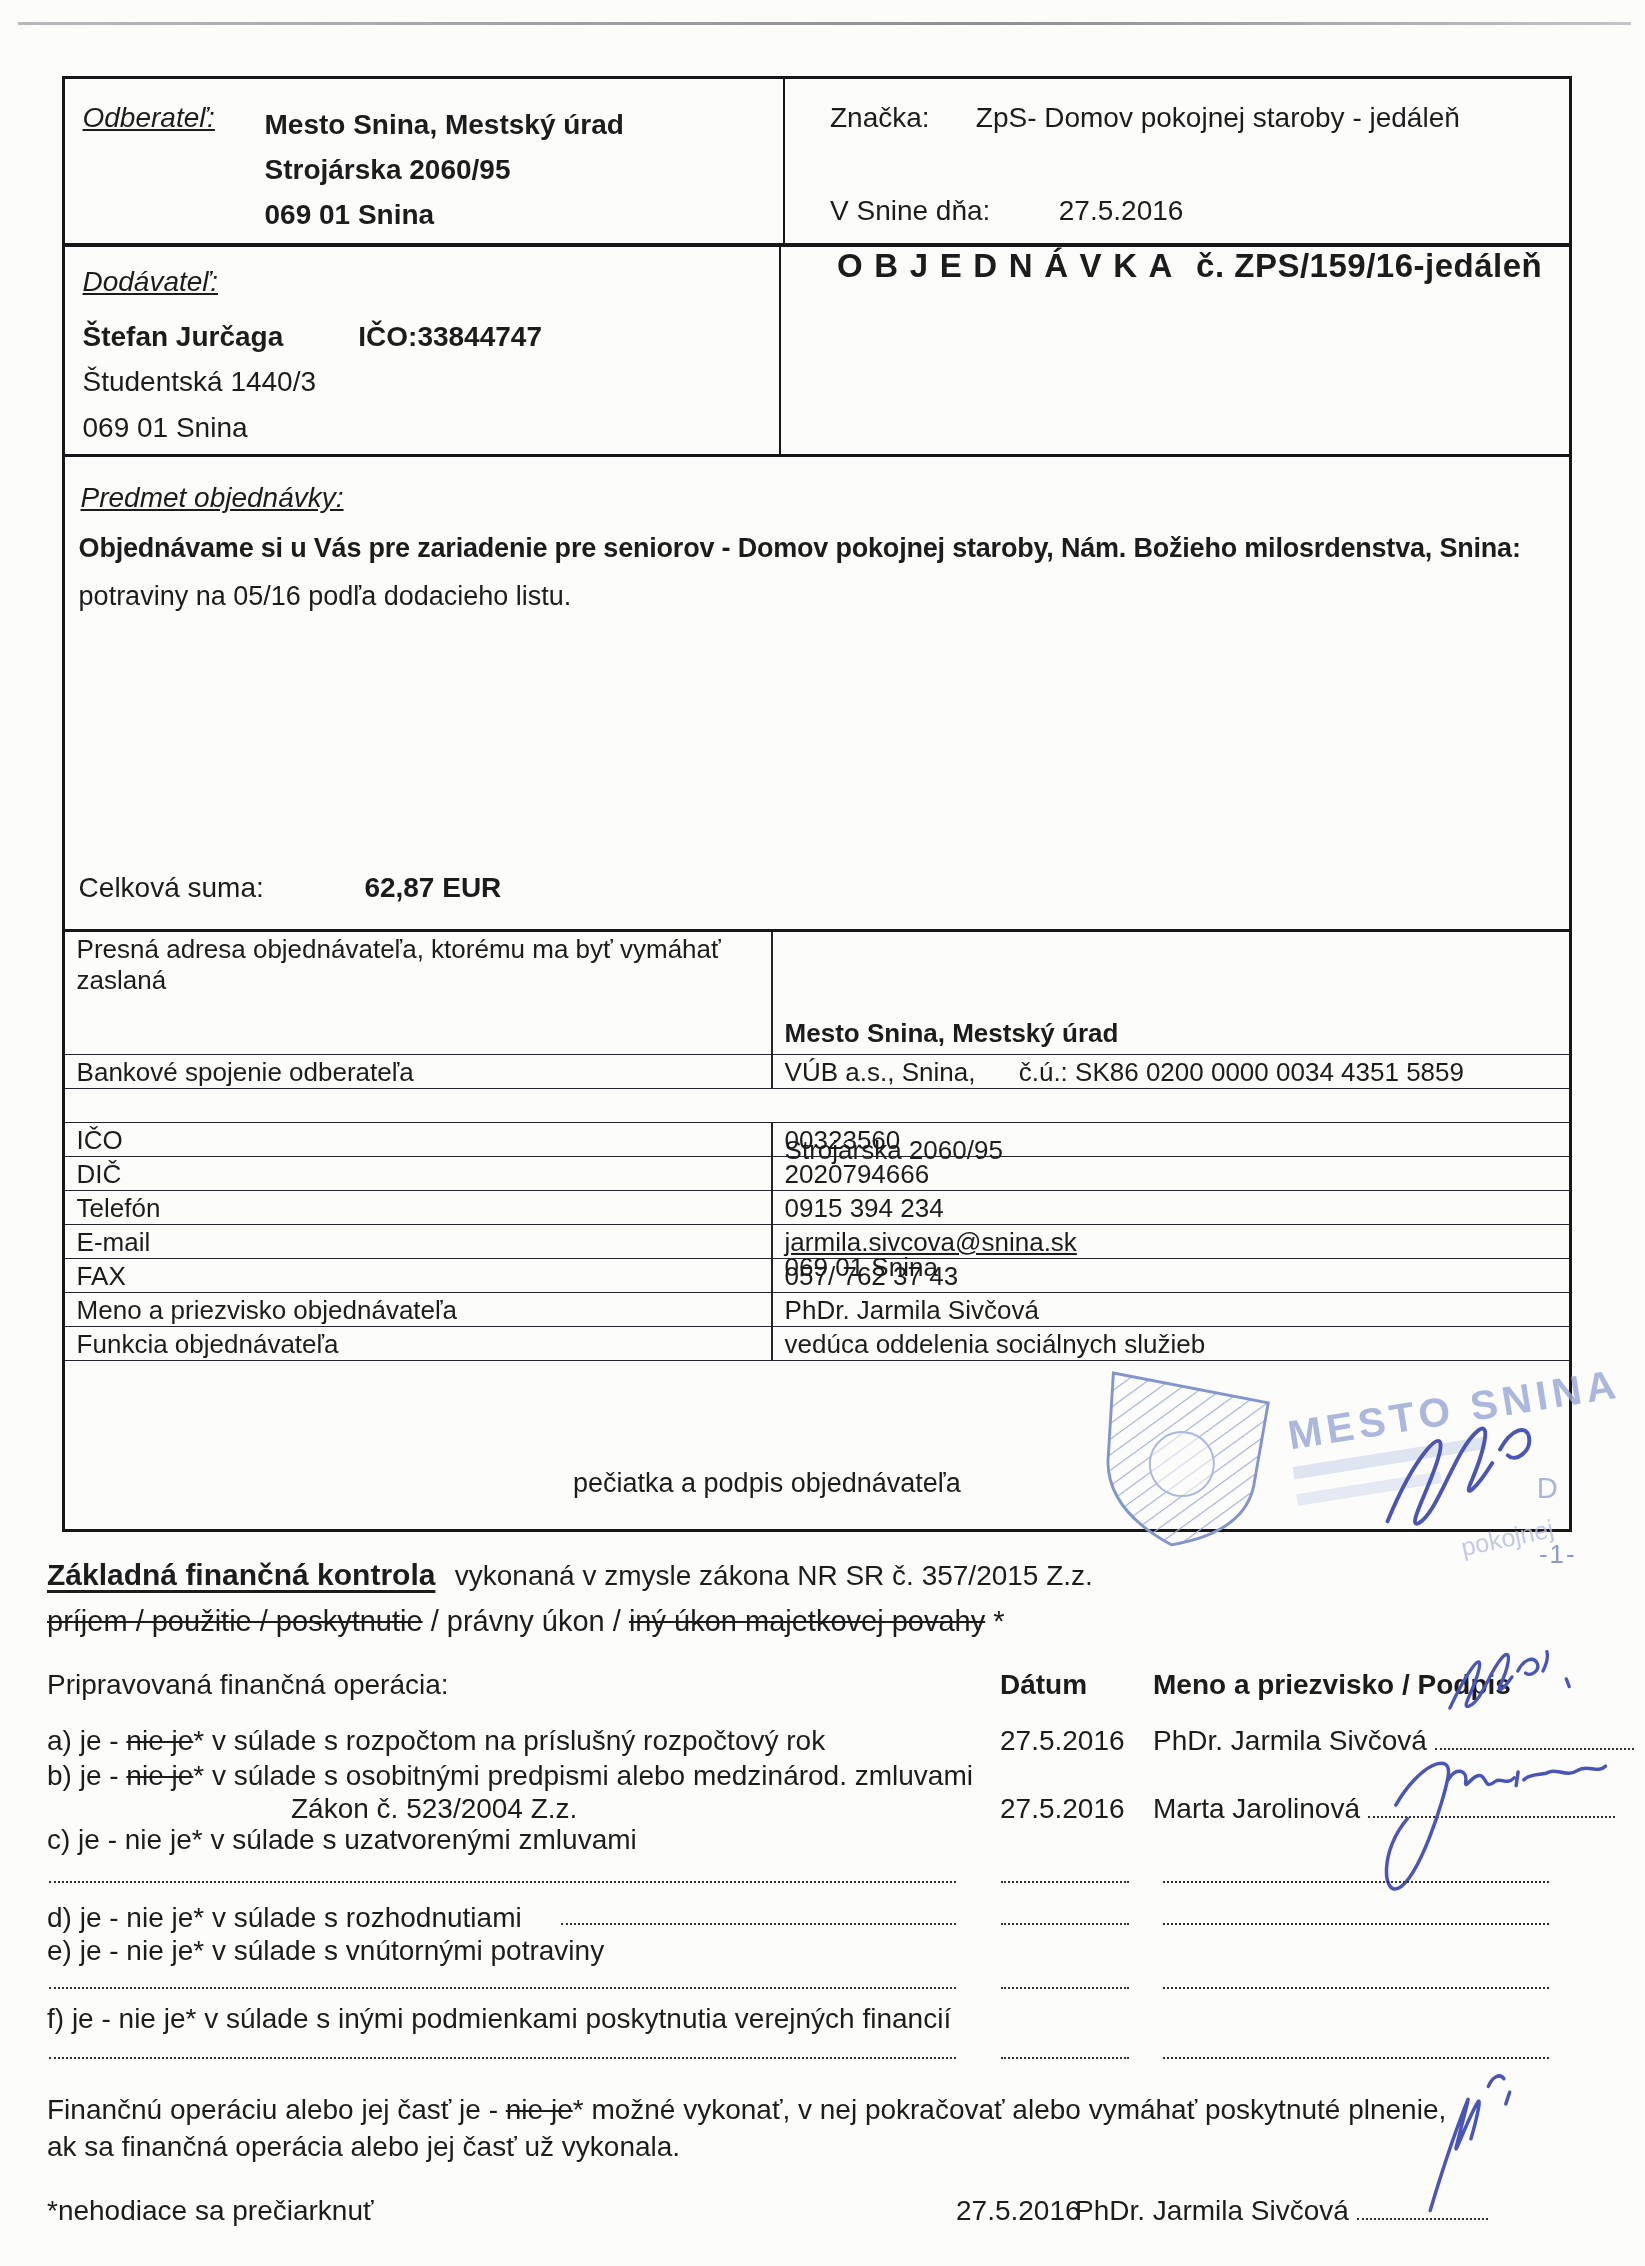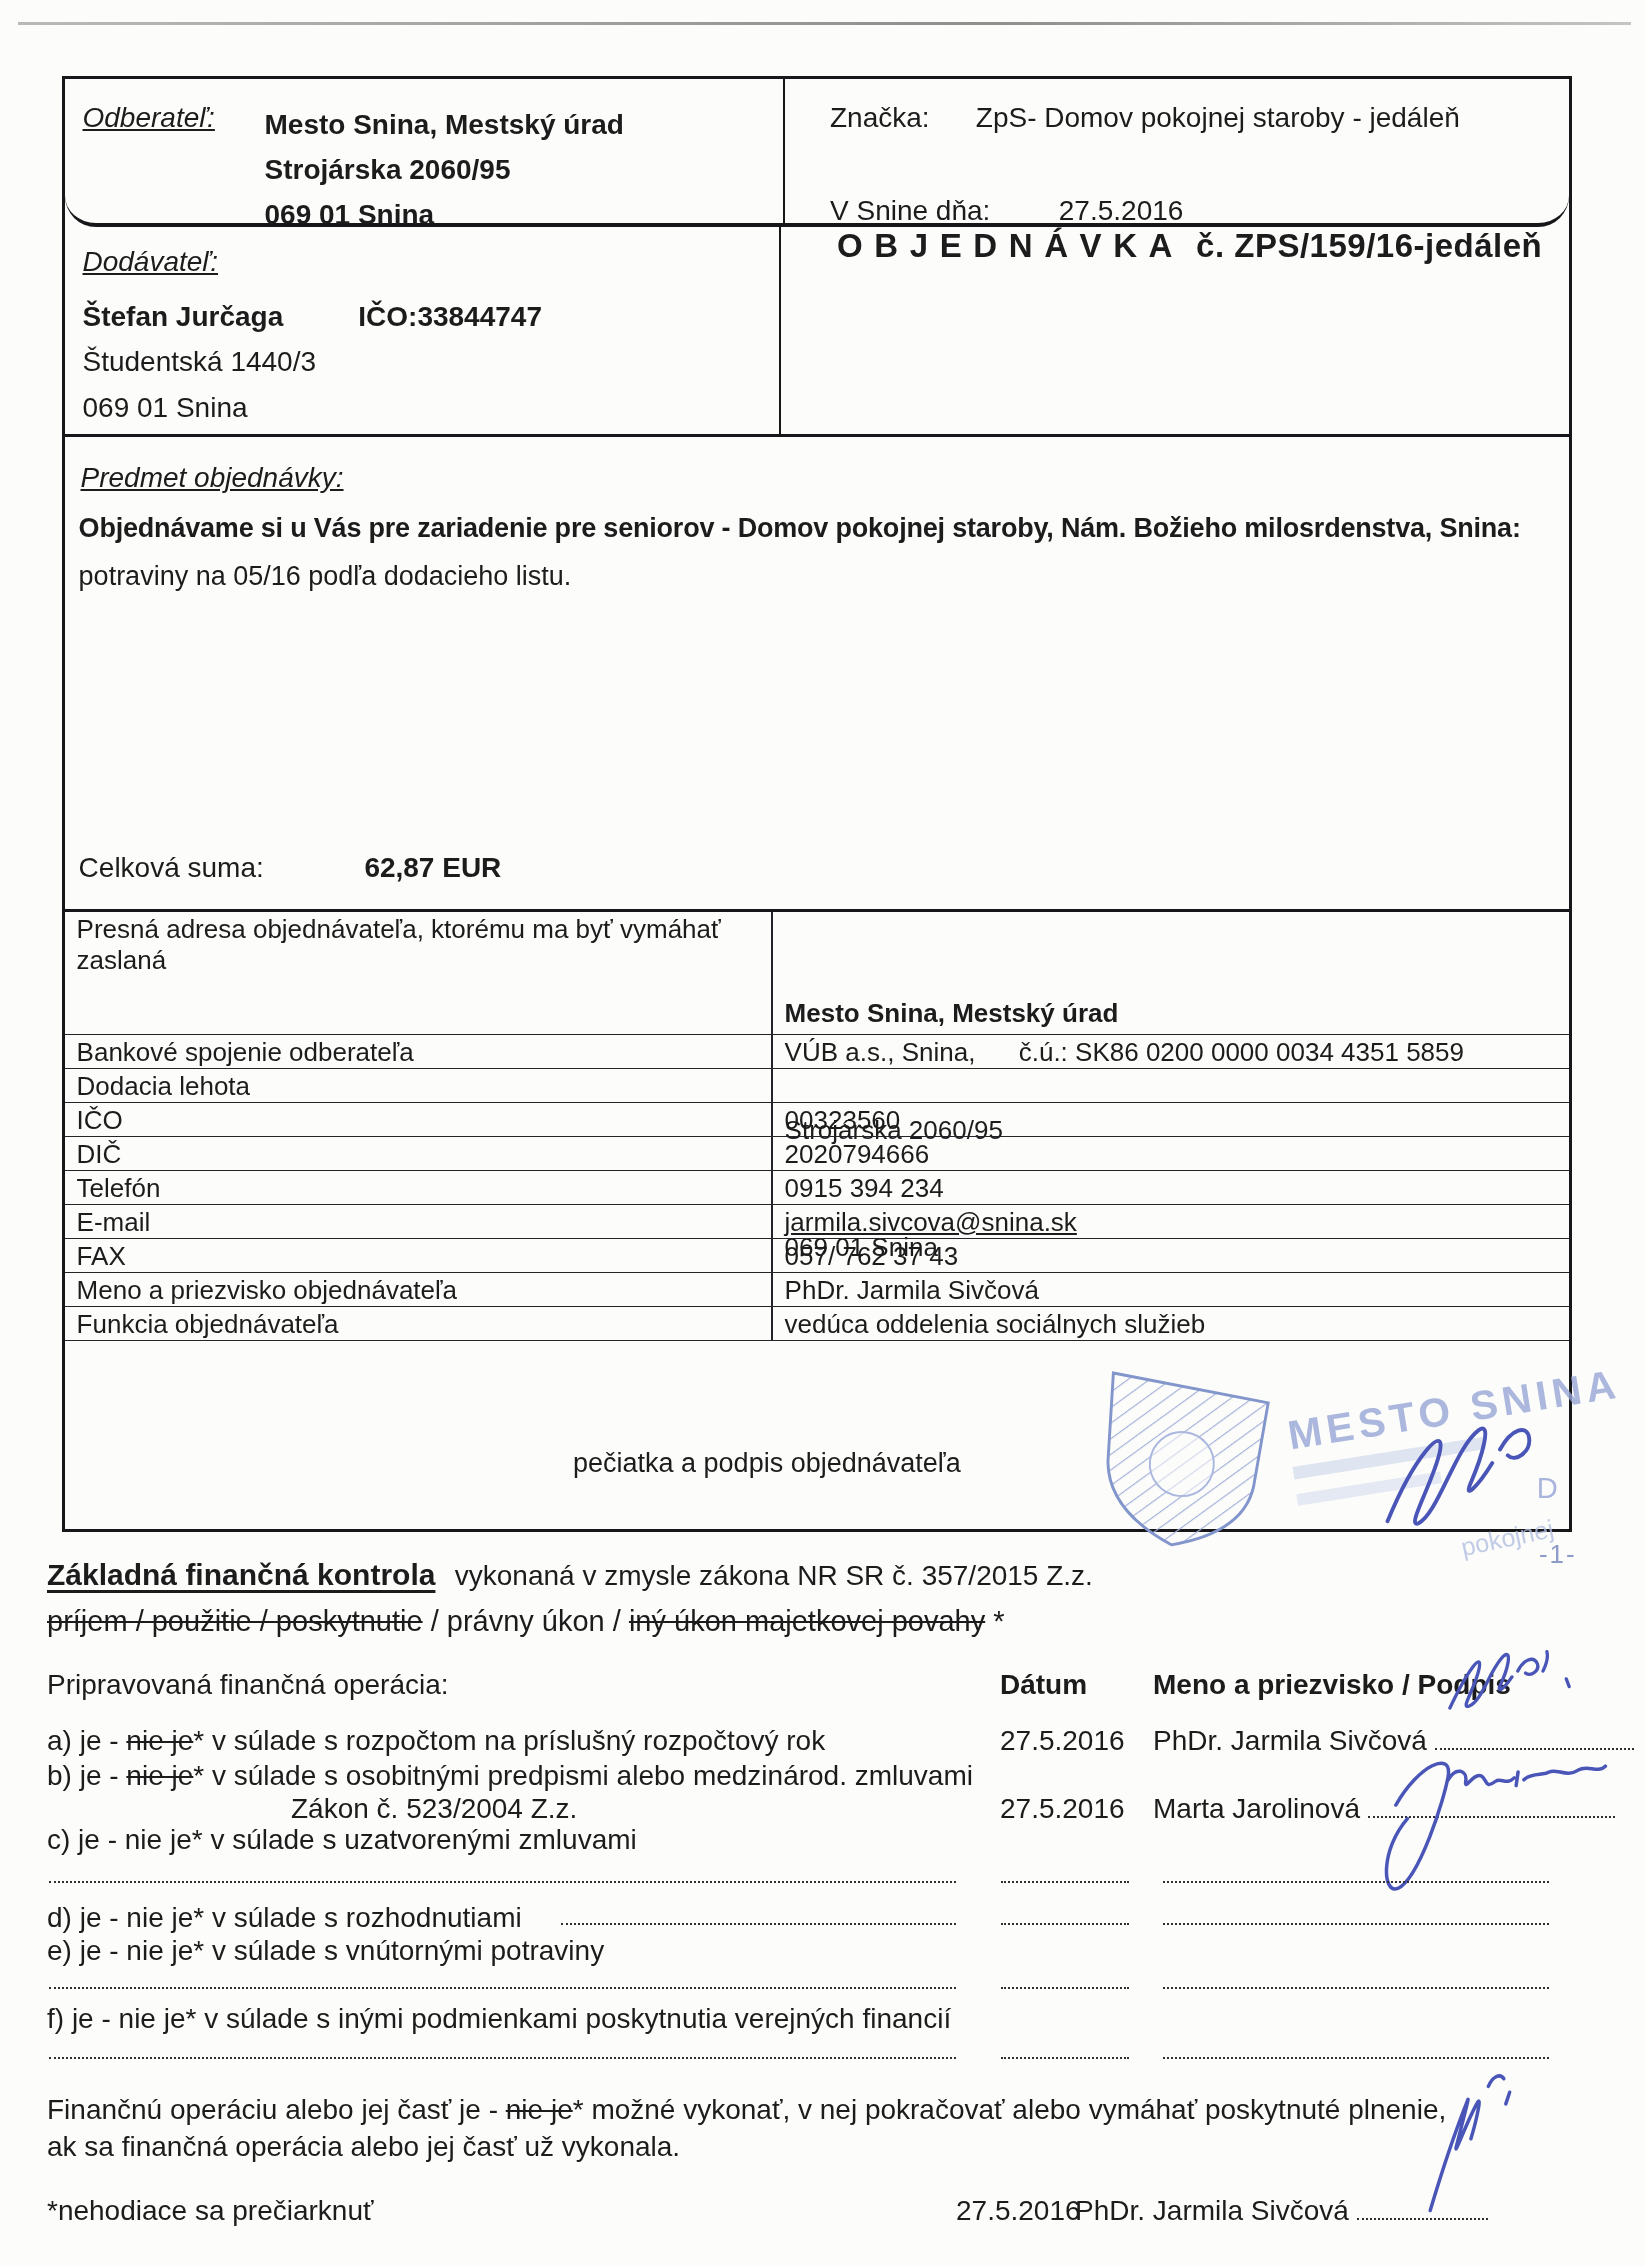--- a/index.html
+++ b/index.html
@@ -10,21 +10,21 @@
   .strike{text-decoration:line-through;text-decoration-thickness:2.4px;}
   .nowrap{white-space:nowrap;}
 
   .top-rule{position:absolute;left:17.5px;top:22px;width:1613px;height:2.9px;
             background:linear-gradient(to right,#b9b9b9,#8e8e8e 60%,#c4c4c4);}
 
   .main-box{position:absolute;left:62px;top:76px;width:1510px;height:1456px;
             border:3.9px solid #17171a;box-sizing:border-box;display:flex;flex-direction:column;}
   .main-box *{box-sizing:border-box;}
 
-  .r1{height:148px;border-bottom:4.9px solid #17171a;display:flex;font-size:28px;border-radius:31px;}
+  .r1{height:168px;border-bottom:4.9px solid #17171a;display:flex;font-size:28px;}
   .r1-left{width:720px;border-right:2.9px solid #17171a;padding:23px 0 0 17.5px;display:flex;}
   .sec-label{font-style:italic;text-decoration:underline;font-size:28px;}
   .r1-left .sec-label{width:182px;flex:0 0 182px;}
   .addr-block{line-height:45px;font-weight:bold;}
   .r1-right{flex:1;position:relative;padding:23px 0 0 45px;}
   .ref-label{display:inline-block;width:138px;}
   .place-date{position:absolute;left:45px;top:116px;}
   .place-date .lbl{display:inline-block;width:221px;}
 
   .r2{height:210px;border-bottom:3.9px solid #17171a;display:flex;}
@@ -127,21 +127,20 @@
         <div>Strojárska 2060/95</div>
         <div>069 01 Snina</div>
       </div>
     </div>
 
     <div class="drow drow-s">
       <div class="dlab">Bankové spojenie odberateľa</div>
       <div class="dval nowrap">VÚB a.s., Snina,      č.ú.: SK86 0200 0000 0034 4351 5859</div>
     </div>
     <div class="drow drow-s">
-      <div class="dlab">Dodacia lehota</div>
       <div class="dval"></div>
     </div>
     <div class="drow drow-s">
       <div class="dlab">IČO</div>
       <div class="dval">00323560</div>
     </div>
     <div class="drow drow-s">
       <div class="dlab">DIČ</div>
       <div class="dval">2020794666</div>
     </div>

